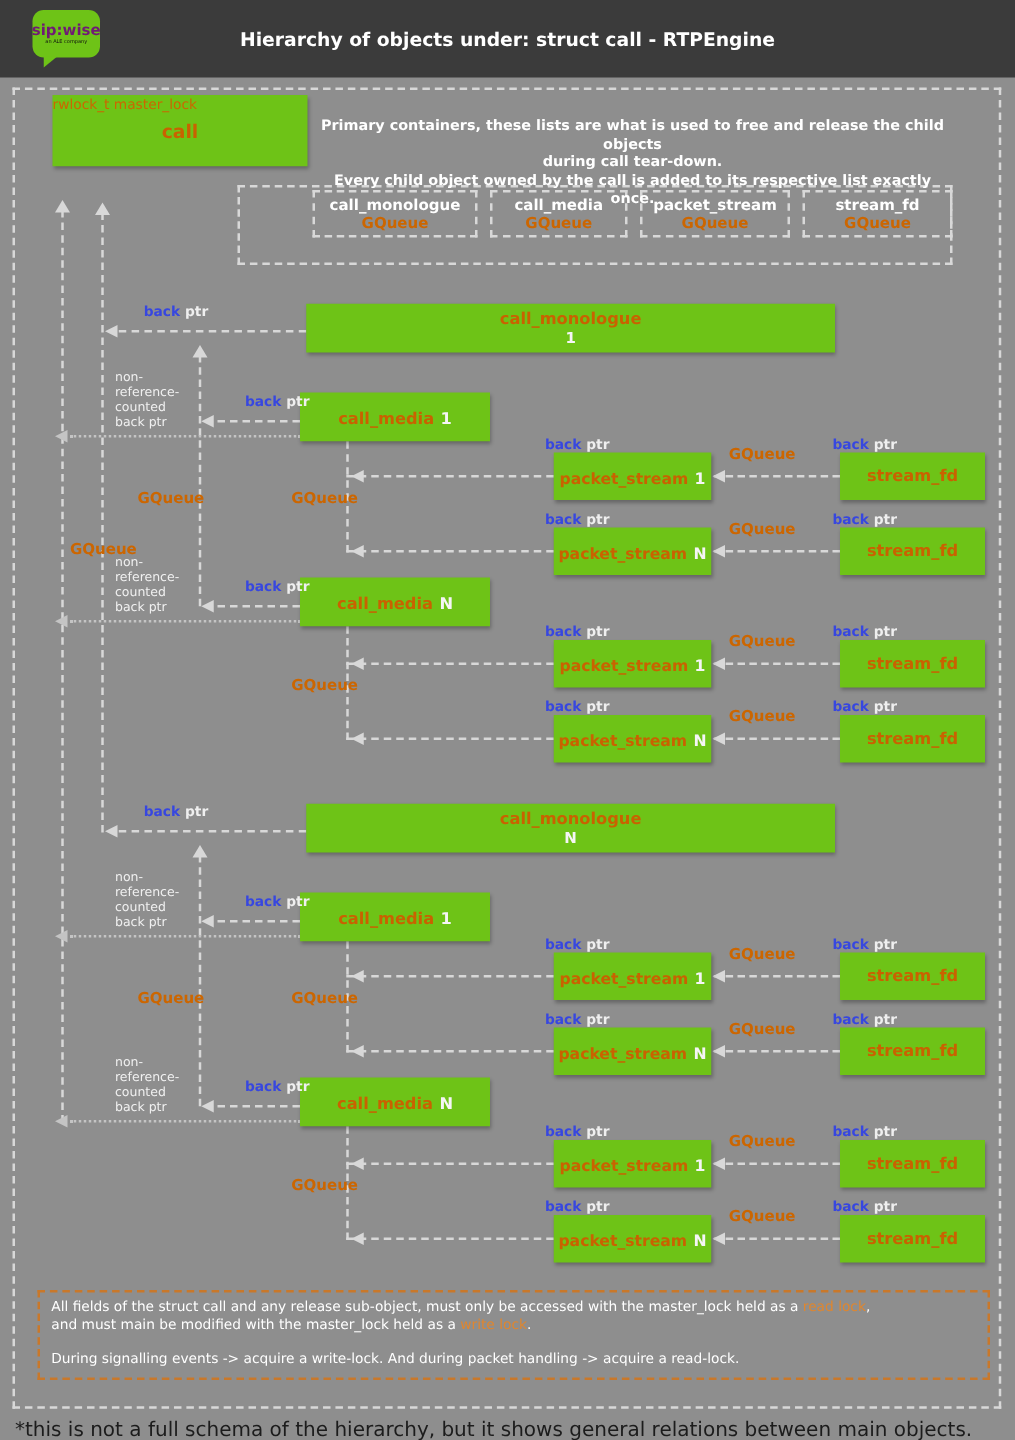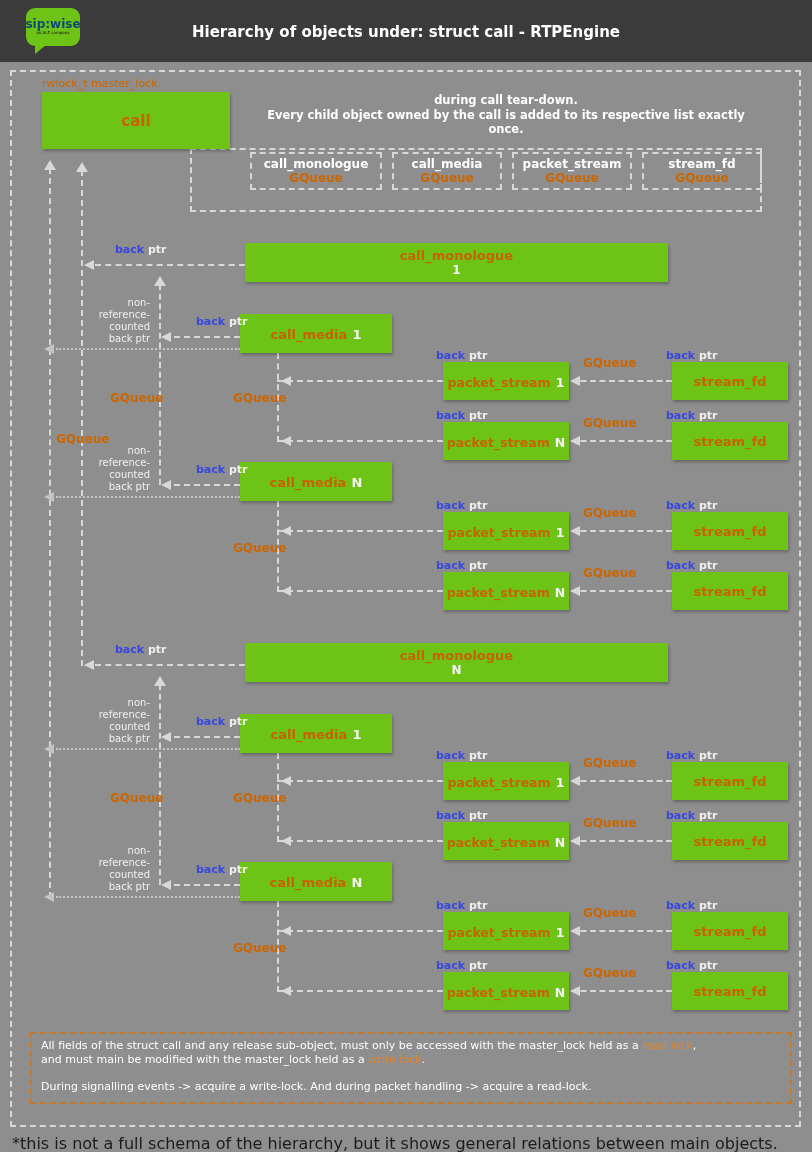--- a/index.html
+++ b/index.html
@@ -4,21 +4,21 @@
 <style>
   *{box-sizing:border-box;margin:0;padding:0}
   html,body{width:812px;height:1152px}
   body{position:relative;background:#8e8e8e;overflow:hidden;font-family:"DejaVu Sans","Liberation Sans",sans-serif}
 
   
   .header{position:absolute;left:0;top:0;width:812px;height:62px;background:#3b3b3b;z-index:10}
   .title{position:absolute;left:0;right:0;top:23px;text-align:center;color:#fff;font-weight:bold;font-size:15px}
   .logo{position:absolute;left:26px;top:8px;width:56px;height:48px}
   .logo-bubble{position:absolute;left:0;top:0;width:54px;height:38px;background:#6ec317;border-radius:9px;display:flex;flex-direction:column;align-items:center;justify-content:center}
-  .logo-main{font-size:12px;font-weight:bold;color:#0c4a6e;line-height:12px}
+  .logo-main{font-size:12px;font-weight:bold;color:#701a75;line-height:12px}
   .logo-sub{font-size:4px;color:#101010;line-height:6px}
   .logo-tail{position:absolute;left:9px;top:37px;width:0;height:0;border-top:9px solid #6ec317;border-right:11px solid transparent}
 
   
   .stage{position:absolute;inset:0}
   .border-rect{position:absolute;left:10px;top:70px;width:791px;height:1057px;border:2px dashed #d8d8d8}
   .masterlock{position:absolute;left:42px;top:77px;font-size:11px;color:#cc6600;z-index:3}
   .intro{position:absolute;left:248px;top:93px;width:516px;text-align:center;color:#fff;font-weight:bold;font-size:11.5px;line-height:14.5px;z-index:3}
 
   
@@ -39,21 +39,21 @@
   .doth{position:absolute;height:0;border-top:2px dotted #c4c4c4;z-index:1}
   .arrL{position:absolute;width:0;height:0;border-top:5px solid transparent;border-bottom:5px solid transparent;border-right:10px solid #d8d8d8;z-index:1}
   .arrLd{border-right-color:#c4c4c4}
   .arrU{position:absolute;width:0;height:0;border-left:6px solid transparent;border-right:6px solid transparent;border-bottom:10px solid #d8d8d8;z-index:1}
 
   
   .bp{position:absolute;font-size:11px;font-weight:bold;white-space:nowrap;z-index:3}
   .bpb{color:#3747e0}
   .bpp{color:#efefef}
   .gq{position:absolute;color:#cc6600;font-weight:bold;font-size:12px;z-index:3}
-  .nonref{position:absolute;width:58px;color:#f0f0f0;font-size:10px;line-height:12px;text-align:right;z-index:3}
+  .nonref{position:absolute;width:58px;color:#f0f0f0;font-size:10px;line-height:12px;text-align:left;z-index:3}
 
   
   .note{position:absolute;left:30px;top:1032px;width:762px;border:2px dashed #c9782a;padding:5px 9px 8px 9px;color:#fff;font-size:11px;line-height:14px;z-index:3}
   .nb{font-weight:normal}
   .no{color:#e0862e}
   .note-l3{margin-top:13px}
   .footnote{position:absolute;left:12px;top:1134px;font-size:16px;color:#1c1c1c;z-index:3}
 </style>
 </head>
 <body>
@@ -66,24 +66,25 @@
     </div>
     <div class="logo-tail"></div>
   </div>
   <div class="title">Hierarchy of objects under: struct call - RTPEngine</div>
 </div>
 
 <div class="stage">
   <div class="border-rect"></div>
 
   <div class="masterlock">rwlock_t master_lock</div>
-  <div class="gbox" style="left:42px;top:92px;width:188px;height:57px">
+  <div class="gbox" style="left:42px;top:76px;width:204px;height:57px">
     <div class="gname f15">call</div>
   </div>
   <div class="intro">
+    <div>Primary containers, these lists are what is used to free and release the child objects</div>
     <div>during call tear-down.</div>
     <div>Every child object owned by the call is added to its respective list exactly once.</div>
   </div>
 
   <div class="cdash" style="left:190px;top:148px;width:572px;height:64px"></div>
   <div class="cbox" style="left:250px;top:152px;width:132px">
     <div class="cname">call_monologue</div>
     <div class="ctype">GQueue</div>
   </div>
   <div class="cbox" style="left:392px;top:152px;width:110px">

